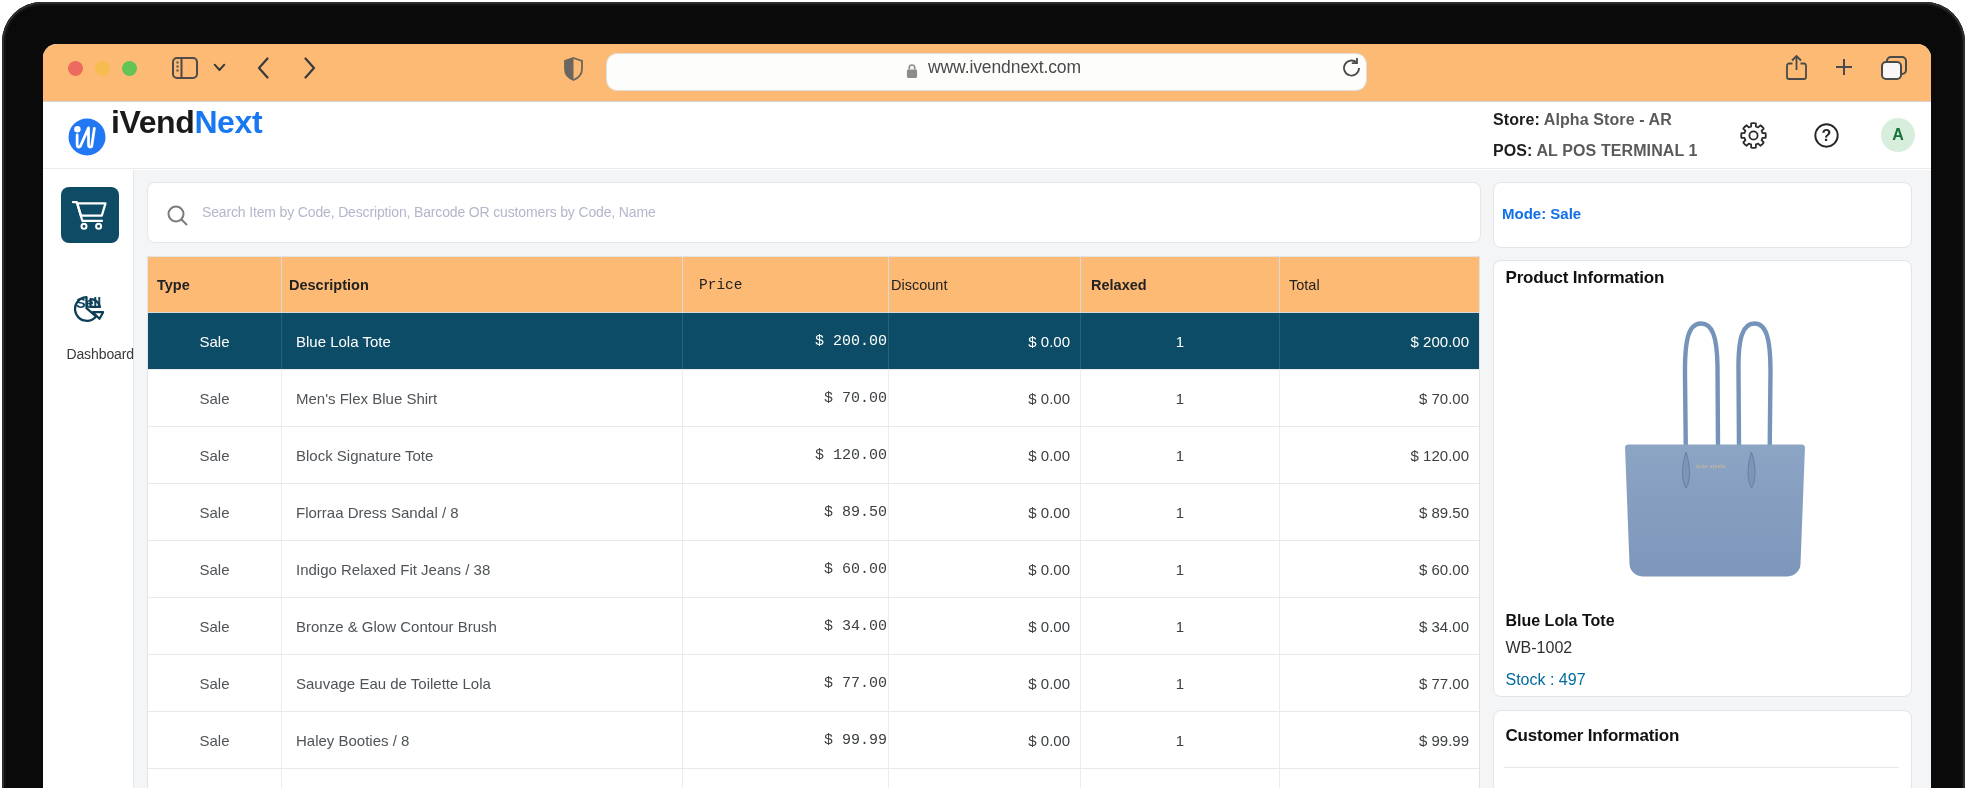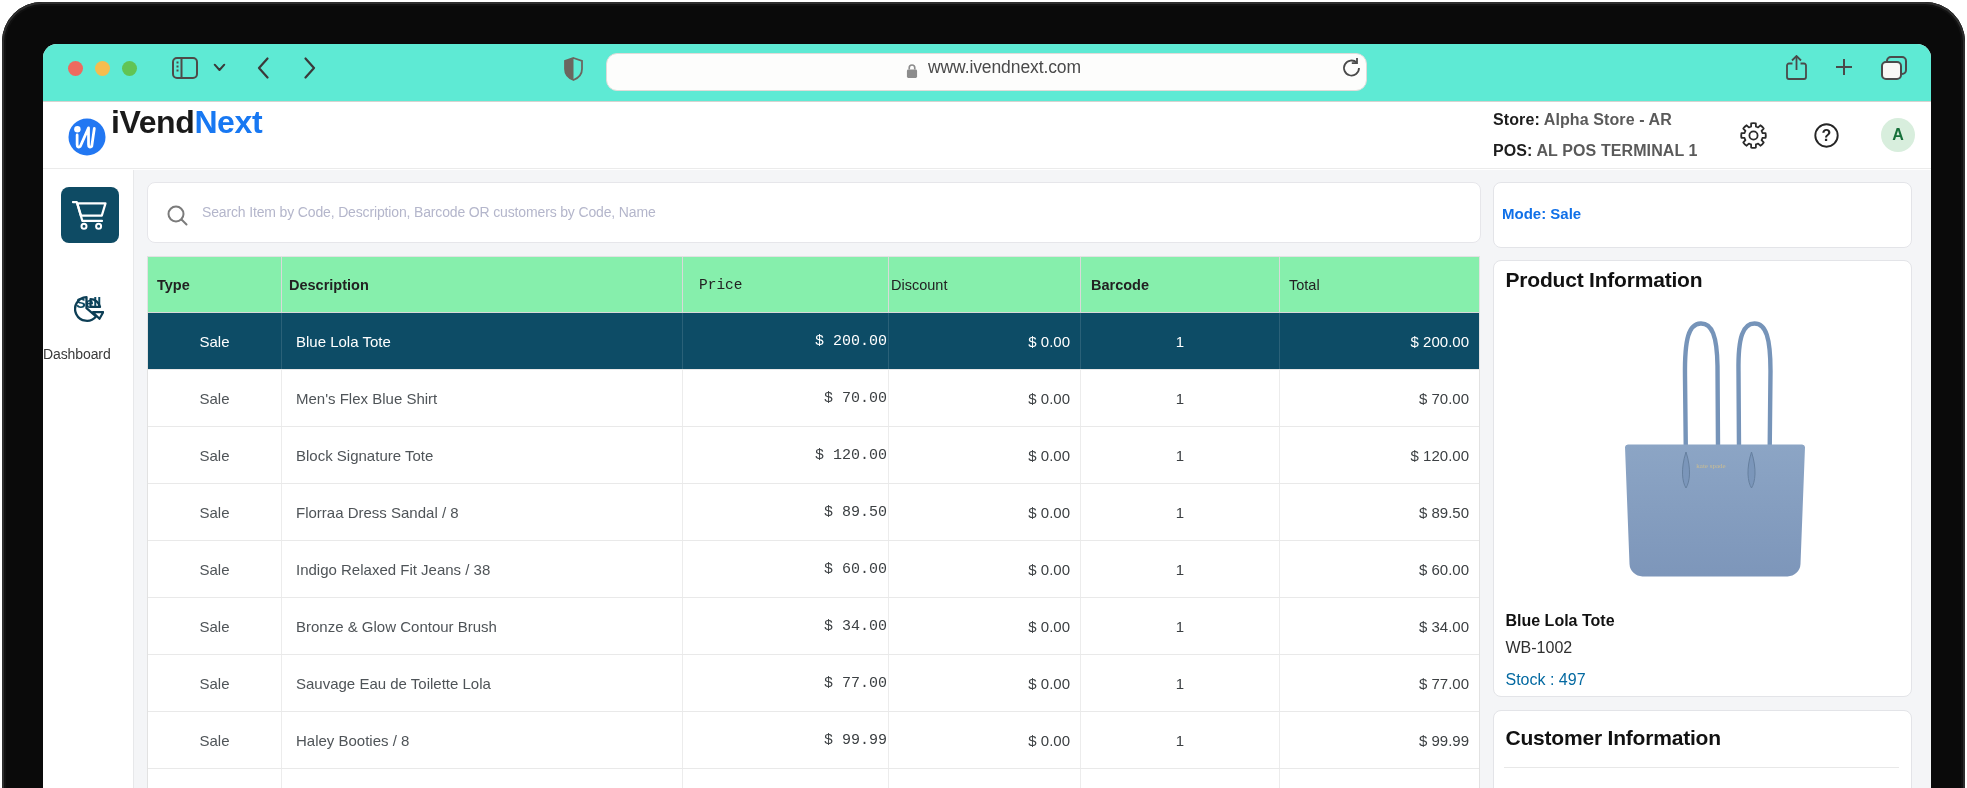--- a/index.html
+++ b/index.html
@@ -8,21 +8,21 @@
   .stage { position:relative; width:1967px; height:788px; overflow:hidden; }
   .bezel { position:absolute; left:2px; top:2px; width:1963px; height:1000px;
     background:#0a0a0a; border-radius:40px 40px 0 0;
     box-shadow: inset 0 0 0 2px #2e2e2e, inset 0 0 0 4px #111; }
   .window { position:absolute; left:43px; top:44px; width:1888px; height:956px;
     background:#fff; border-radius:14px 14px 0 0; overflow:hidden; }
   .abs { position:absolute; }
 
   
   .chrome { position:absolute; left:0; top:0; width:1888px; height:58px;
-    background:#5eead4; border-bottom:1px solid #d6d3d0; }
+    background:#fdba74; border-bottom:1px solid #d6d3d0; }
   .tl { position:absolute; top:16.5px; width:15px; height:15px; border-radius:50%; }
   .urlbar { position:absolute; left:563px; top:8.5px; width:761px; height:38px;
     background:#fdfdfc; border:1px solid #dfdcd9; border-radius:11px; }
   .urltext { position:absolute; left:885px; top:5px; height:36px;
     line-height:37px; font-size:17.5px; color:#4a4a4a; letter-spacing:-0.1px; }
 
   
   .apphead { position:absolute; left:0; top:59px; width:1888px; height:66px;
     background:#fff; border-bottom:1px solid #ebebeb; }
   .logowrap { position:absolute; left:24px; top:15px; height:38px; }
@@ -35,63 +35,63 @@
 
   
   .content { position:absolute; left:0; top:126px; width:1888px; height:830px;
     background:#f4f5f7; }
   .sidebar { position:absolute; left:0; top:0; width:91px; height:830px;
     background:#fff; border-right:1px solid #e7e8ea; }
   .sellbtn { position:absolute; left:18px; top:17px; width:58px; height:56px;
     background:#0e4b64; border-radius:8px; }
   .selllbl { position:absolute; left:0; top:82px; width:91px; text-align:center;
     font-size:14.5px; font-weight:600; color:#0e4b64; letter-spacing:-0.2px;margin-top:43px; }
-  .dashlbl { position:absolute; left:0; top:176px; width:91px; text-align:left;
+  .dashlbl { position:absolute; left:0; top:176px; width:91px; text-align:right;
     font-size:14px; color:#3a3a3a; letter-spacing:-0.1px; }
 
   
   .search { position:absolute; left:104px; top:11.5px; width:1334px; height:61px;
     background:#fff; border:1px solid #e6e6ea; border-radius:8px; }
   .search .ph { position:absolute; left:54px; top:0; line-height:59px;
     font-size:14px; letter-spacing:-0.15px; color:#b4b6cb;text-align:right; }
 
   
   .tbl { position:absolute; left:104px; top:86px; width:1333px; height:745px;
     background:#fff; border:1px solid #e2e2e2; }
   .tr { position:absolute; left:0; width:1331px; height:57px; }
   .td { position:absolute; top:0; height:100%; font-size:15px; color:#4f5458;
     display:flex; align-items:center; }
   .c0 { left:0; width:134px; justify-content:center; }
   .c1 { left:134px; width:401px; padding-left:14px; }
   .c2 { left:542px; width:199px; justify-content:flex-end; padding-right:1px;font-family:Liberation Mono, monospace; }
   .c3 { left:734px; width:199px; justify-content:flex-end; padding-right:10px; }
   .c4 { left:933px; width:199px; justify-content:center; }
   .c5 { left:1132px; width:199px; justify-content:flex-end; padding-right:10px; }
-  .thead { top:0; height:56px; background:#86efac; border-bottom:1px solid #d9d9d9; }
+  .thead { top:0; height:56px; background:#fdba74; border-bottom:1px solid #d9d9d9; }
   .thead .td { font-size:14.5px; color:#222; }
   .thead .b { font-weight:700; }
   .thead .c0 { justify-content:flex-start; padding-left:9px;}
   .thead .c4 { justify-content:flex-start; padding-left:10px;}
   .thead .c2,.thead .c3,.thead .c5 { justify-content:flex-start; padding-left:9px; }
   .row { border-bottom:1px solid #e9e9e9; background:#fff; }
   .row .td { border-right:1px solid #ececec; }
   .row .td:last-child { border-right:none; }
   .row .num { color:#3c4043; }
   .sel { background:#0d4c66; }
   .sel .td { color:#fff !important; border-right:1px solid rgba(255,255,255,0.12); }
   .thead .td { border-right:1px solid #d9d9d9; }
   .thead .td:last-child { border-right:none; }
 
   
   .card { position:absolute; background:#fff; border:1px solid #e3e4e8; border-radius:8px; }
   .mode { left:1450px; top:12px; width:419px; height:66px; }
   .mode span { position:absolute; left:8px; top:0; line-height:62px; font-size:15px;
     font-weight:700; color:#1070e8; letter-spacing:0; }
   .prod { left:1450px; top:90px; width:419px; height:437px; }
-  .prod h3, .cust h3 { font-size:21px; font-weight:700; color:#111;
+  .prod h3, .cust h3 { font-size:17px; font-weight:700; color:#111;
     position:absolute; left:11.5px; top:15px; letter-spacing:-0.2px;}
   .prod h3 { top:6.5px; }
   .pname { position:absolute; left:11.5px; top:351px; font-size:16px; font-weight:700; color:#111; }
   .pcode { position:absolute; left:11.5px; top:378px; font-size:16px; color:#2f2f2f; }
   .pstock { position:absolute; left:11.5px; top:410px; font-size:16px; color:#0369a1; }
   .cust { left:1450px; top:540px; width:419px; height:300px; }
   .cust .divider { position:absolute; left:10px; top:56px; width:395px; height:1px; background:#e8e8e8; }
 </style>
 </head>
 <body>
@@ -197,21 +197,21 @@
         </svg>
         <div class="ph">Search Item by Code, Description, Barcode OR customers by Code, Name</div>
       </div>
 
       <div class="tbl">
         <div class="tr thead">
           <div class="td c0 b">Type</div>
           <div class="td c1 b" style="padding-left:7px;">Description</div>
           <div class="td c2">Price</div>
           <div class="td c3">Discount</div>
-          <div class="td c4 b">Barcode</div>
+          <div class="td c4 b">Relaxed</div>
           <div class="td c5">Total</div>
         </div>
         <div class="tr row sel" style="top:56px;">
           <div class="td c0">Sale</div>
             <div class="td c1">Blue Lola Tote</div>
           <div class="td c2">$ 200.00</div>
             <div class="td c3">$ 0.00</div>
           <div class="td c4">1</div>
             <div class="td c5">$ 200.00</div>
         </div>

